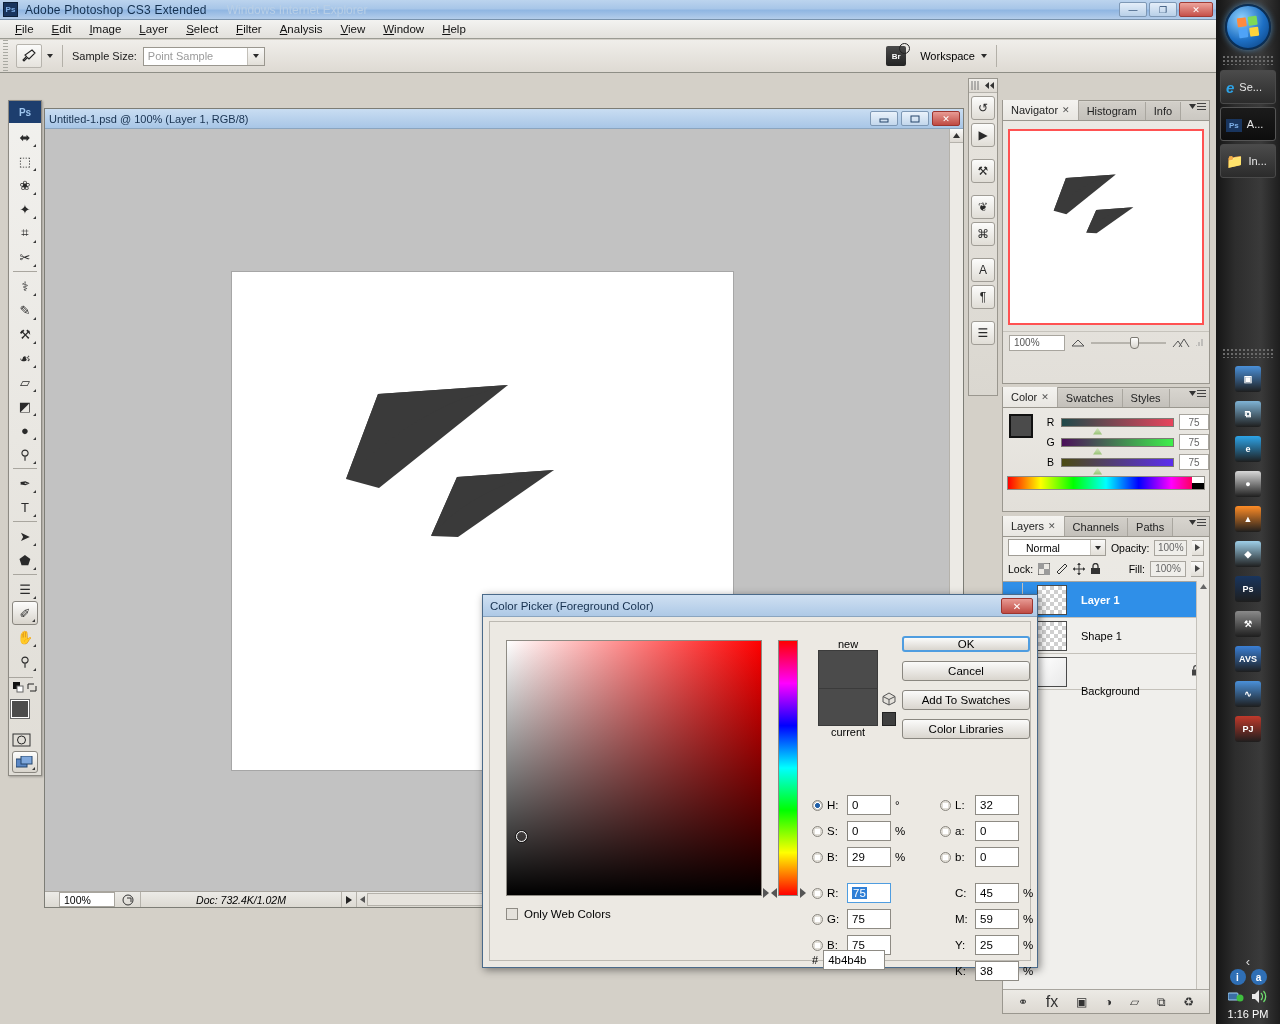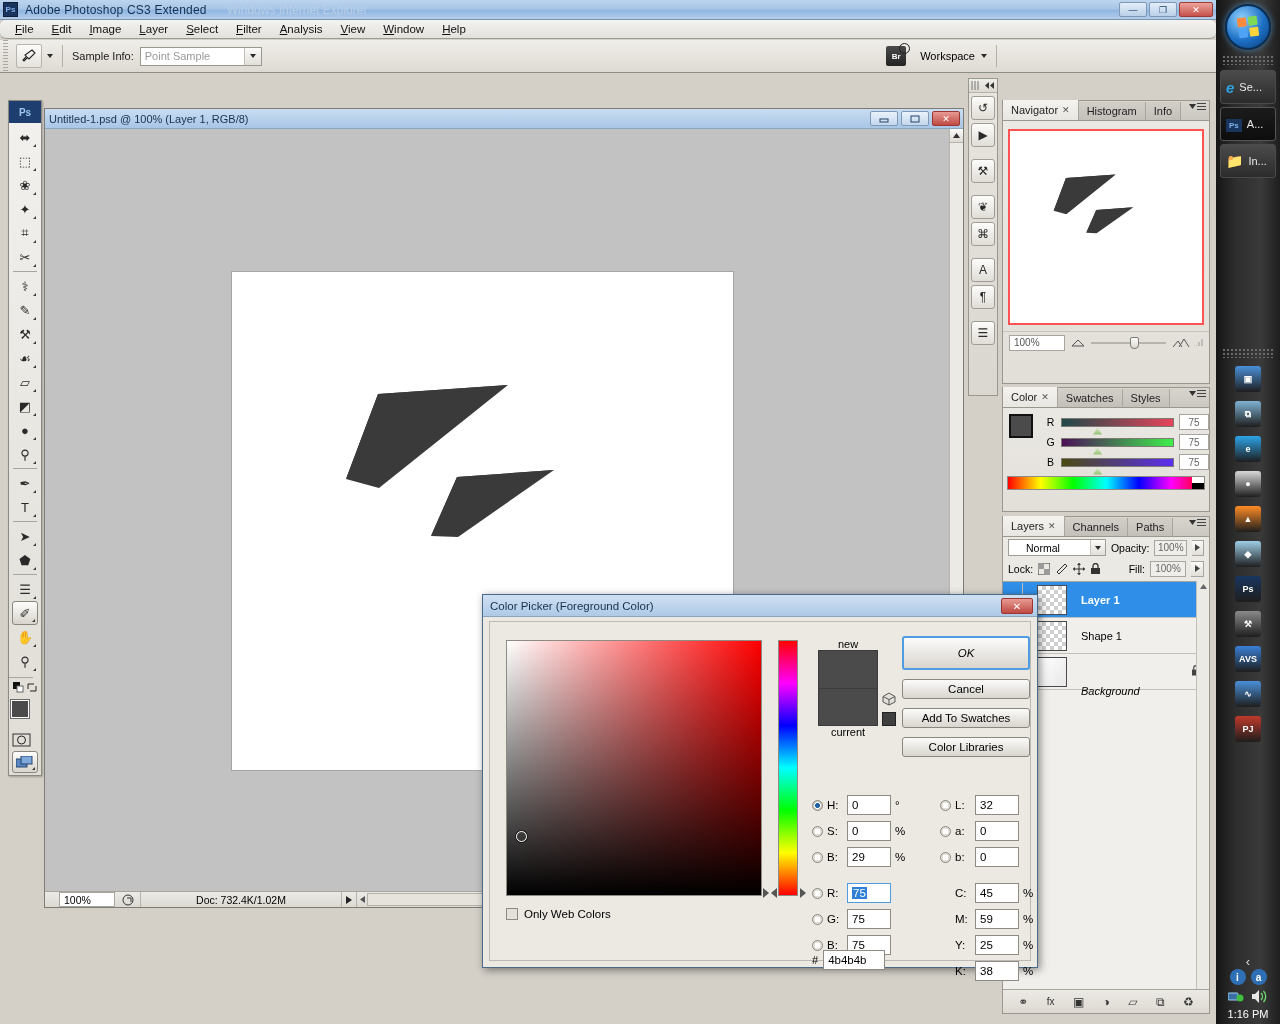--- a/index.html
+++ b/index.html
@@ -33,21 +33,21 @@
     background:linear-gradient(to bottom,#e4eef9,#b9d0e8);
     display:flex;align-items:center;justify-content:center;font-size:9px;color:#24456b;
   }
   .wbtn.close{ background:linear-gradient(to bottom,#eda49c,#c6514a); border-color:#a03c36; color:#fff; width:34px;}
 
   
   .menubar {
     position:absolute; left:0; top:20px; width:1216px; height:19px;
     background:linear-gradient(to bottom,#f3f3f1,#e3e1dc);
     border-bottom:1px solid #9b9b93;
-    display:flex; align-items:center; padding-left:6px; gap:0px;border-radius:6px;
+    display:flex; align-items:center; padding-left:6px; gap:0px;
   }
   .menuitem { padding:2px 9px; font-size:11.5px; color:#111; }
   .menuitem u { text-decoration:underline; }
 
   
   .optionsbar {
     position:absolute; left:0; top:40px; width:1216px; height:33px;
     background:linear-gradient(to bottom,#f0eeea,#dedad3);
     border-bottom:1px solid #8e8e86;
     display:flex; align-items:center;
@@ -114,21 +114,21 @@
   .dbtn.close{background:linear-gradient(to bottom,#e89b94,#bf4a43);border-color:#9c352f;color:#fff;font-size:9px;}
   .doc-canvas-area{position:absolute;left:0;top:20px;right:14px;bottom:16px;background:#c2c2c2;overflow:hidden;}
   .artboard{position:absolute;left:186px;top:142px;width:503px;height:500px;background:#fff;border:1px solid #a6a6a6;}
   .doc-status{
     position:absolute;left:0;bottom:0;height:16px;width:100%;
     background:linear-gradient(to bottom,#ecebe7,#dcd9d2);border-top:1px solid #a8a59e;
     display:flex;align-items:center;font-size:10.5px;
   }
   .st-zoom{width:56px;height:15px;background:#fff;border:1px solid #a8a59e;display:flex;align-items:center;padding-left:4px;}
   .st-ico{width:26px;height:15px;display:flex;align-items:center;justify-content:center;border-right:1px solid #b5b2ab;}
-  .st-doc{flex:0 0 200px;text-align:center;}
+  .st-doc{flex:0 0 200px;text-align:center;font-style:italic;}
   .st-arrow{width:16px;height:15px;display:flex;align-items:center;justify-content:center;border-left:1px solid #b5b2ab;border-right:1px solid #b5b2ab;}
   .vscroll{position:absolute;right:0;top:20px;width:14px;bottom:16px;background:#eceae5;border-left:1px solid #b5b2ab;}
   .vscroll .up,.vscroll .dn{height:14px;display:flex;align-items:center;justify-content:center;
     background:linear-gradient(to bottom,#fbfbfa,#ddd9d2);border-bottom:1px solid #b5b2ab;}
   .vscroll .dn{position:absolute;bottom:0;width:100%;border-top:1px solid #b5b2ab;border-bottom:none;}
 
   
   .dockstrip{
     position:absolute;left:968px;top:78px;width:30px;height:318px;
     background:linear-gradient(to bottom,#e8e5df,#dad7d0);border:1px solid #9a978f;
@@ -183,21 +183,21 @@
     background:linear-gradient(to bottom,#fafaf9,#e2dfd8);}
   .layer-item{height:36px;display:flex;align-items:center;gap:14px;padding-left:3px;border-bottom:1px solid #c4c1ba;position:relative;}
   .layer-item.sel{background:#2f8fe8;color:#fff;}
   .eye-cell{width:17px;height:34px;display:flex;align-items:center;justify-content:center;border-right:1px solid #c4c1ba;}
   .thumb{width:30px;height:30px;border:1px solid #4a4a4a;
     background-image:linear-gradient(45deg,#cfcfcf 25%,transparent 25%,transparent 75%,#cfcfcf 75%),
       linear-gradient(45deg,#cfcfcf 25%,#fff 25%,#fff 75%,#cfcfcf 75%);
     background-size:8px 8px;background-position:0 0,4px 4px;}
   .lay-name{font-size:11px;}
   .lay-name.bold{font-weight:bold;}
-  .lay-name.ital{font-style:italic;margin-top:39px;}
+  .lay-name.ital{margin-top:39px;}
   .lay-lock{position:absolute;right:8px;}
   .lay-bottom{position:absolute;left:0;bottom:0;width:100%;height:24px;
     background:linear-gradient(to bottom,#eceae5,#ddd9d2);border-top:1px solid #a8a59e;
     display:flex;align-items:center;justify-content:space-around;padding:0 6px;}
 
   
   .cp{
     position:absolute;left:482px;top:594px;width:556px;height:374px;
     background:#ece9e3;border:1px solid #4a6a8a;box-shadow:2px 2px 8px rgba(0,0,0,.45);
   }
@@ -226,21 +226,21 @@
   .preview-wrap{position:absolute;left:328px;top:16px;width:60px;}
   .pv-label{text-align:center;font-size:11px;}
   .pv-new{width:60px;height:38px;background:#4b4b4b;border:1px solid #3b3b3b;border-bottom:none;}
   .pv-cur{width:60px;height:38px;background:#4b4b4b;border:1px solid #3b3b3b;}
   .alert-ico{position:absolute;left:392px;top:70px;width:14px;height:14px;}
   .websafe-sq{position:absolute;left:392px;top:90px;width:14px;height:14px;background:#3f3f3f;border:1px solid #222;}
   .cp-btns{position:absolute;left:412px;top:14px;width:128px;}
   .cbtn{width:128px;height:20px;margin-bottom:9px;border:1px solid #8a8780;border-radius:3px;
     background:linear-gradient(to bottom,#fbfbfa,#d9d5ce);
     display:flex;align-items:center;justify-content:center;font-size:11.5px;}
-  .cbtn.primary{border:2px solid #4f9de0;height:34px;font-style:italic;}
+  .cbtn.primary{border:2px solid #4f9de0;height:16px;}
   .fields{position:absolute;left:322px;top:170px;}
   .frow{display:flex;align-items:center;height:26px;gap:4px;}
   .radio{width:11px;height:11px;border-radius:50%;border:1px solid #8a8780;background:
     radial-gradient(circle,#fff 0 45%,#e2dfd8 46% 100%);}
   .radio.on{background:radial-gradient(circle,#1f5fa8 0 35%,#fff 36% 55%,#cfcdc7 56% 100%);}
   .flbl{width:16px;font-size:11.5px;}
   .finput{width:44px;height:20px;background:#fff;border:1px solid #8e8b84;font-size:11.5px;
     display:flex;align-items:center;padding-left:4px;}
   .finput.sel-text{border:1px solid #4f9de0;}
   .finput.sel-text span{background:#2f7fd6;color:#fff;padding:0 1px;}
@@ -300,21 +300,21 @@
 
   <div class="optionsbar">
     <div class="opt-grip"></div>
     <div class="tool-preview">
       <svg width="16" height="16" viewBox="0 0 16 16">
           <path d="M11 2l3 3-6 6-1.5-1.5L3 13l-1-1 3.5-3.5L4 7z" fill="none" stroke="#222" stroke-width="1.1"></path>
         </svg>
     </div>
     <div style="margin-left:5px" class="tri-down"></div>
     <div class="opt-sep"></div>
-    <div class="opt-label">Sample Info:</div>
+    <div class="opt-label">Sample Size:</div>
     <div class="opt-combo">
       <div class="txt">Point Sample</div>
       <div class="arw">
           <div class="tri-down"></div>
         </div>
     </div>
     <div style="flex:1"></div>
     <div class="br-icon">Br</div>
     <div class="ws-btn">
       <span>Workspace</span>
@@ -760,21 +760,21 @@
             </svg></span>
         </div>
       </div>
     <div style="position:absolute;right:0;top:64px;width:13px;bottom:24px;background:#eceae5;border-left:1px solid #c4c1ba">
       <svg width="7" height="5" style="margin:3px 3px">
           <path d="M3.5 0 L7 5 L0 5 Z" fill="#666"></path>
         </svg>
     </div>
     <div class="lay-bottom" id="layer-bottom">
         <span style="font-size: 12px; color: rgb(51, 51, 51); display: flex; align-items: center;">⚭</span>
-        <span style="font-size: 10px; color: rgb(51, 51, 51); display: flex; align-items: center;">fx</span>
+        <span style="font-size: 16px; color: rgb(51, 51, 51); display: flex; align-items: center;">fx</span>
         <span style="font-size: 12px; color: rgb(51, 51, 51); display: flex; align-items: center;">▣</span>
         <span style="font-size: 12px; color: rgb(51, 51, 51); display: flex; align-items: center;">◑</span>
         <span style="font-size: 12px; color: rgb(51, 51, 51); display: flex; align-items: center;">▱</span>
         <span style="font-size: 12px; color: rgb(51, 51, 51); display: flex; align-items: center;">⧉</span>
         <span style="font-size: 12px; color: rgb(51, 51, 51); display: flex; align-items: center;">♻</span>
       </div>
   </div>
 
   <div class="cp">
     <div class="cp-title">

